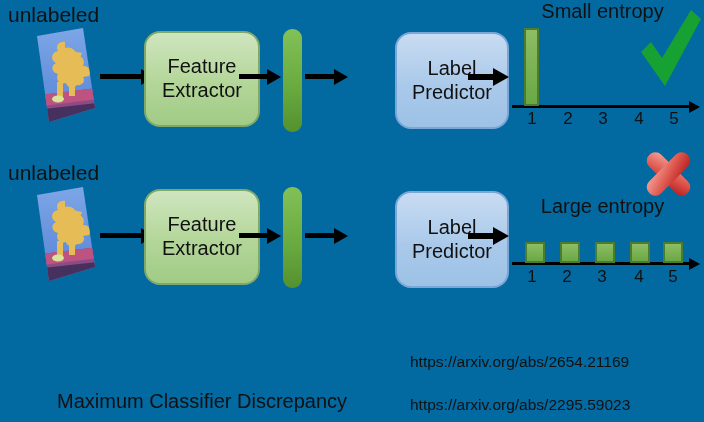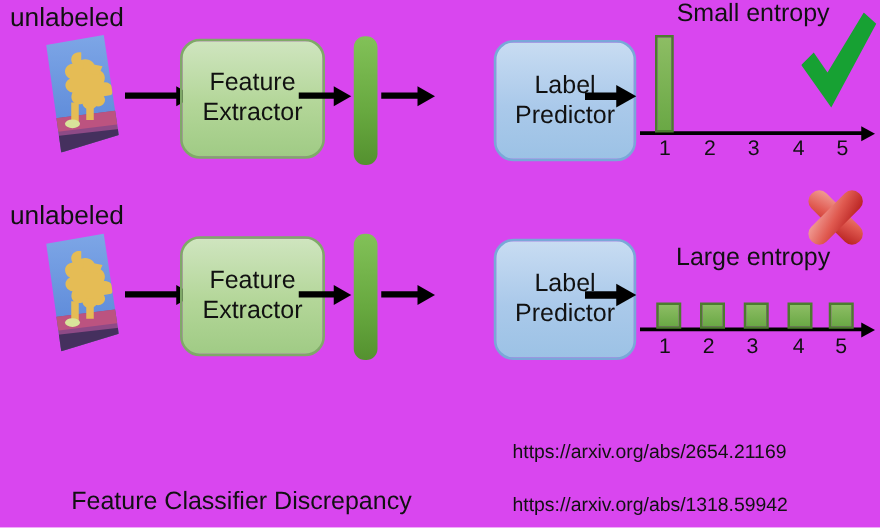--- a/index.html
+++ b/index.html
@@ -1,17 +1,17 @@
 <!DOCTYPE html>
 <html><head>
 <meta charset="utf-8">
 <style>
   html,body{margin:0;padding:0;background:#fff;}
   #slide{
-    position:relative;width:704px;height:422px;background:#d946ef;overflow:hidden;
+    position:relative;width:704px;height:422px;background:#0369a1;overflow:hidden;
     font-family:"Liberation Sans",sans-serif;color:#111;
   }
   .lbl{position:absolute;white-space:nowrap;}
   .unlabeled{font-size:21px;}
   .box{
     position:absolute;border-radius:16px;display:flex;align-items:center;justify-content:center;
     text-align:center;font-size:20px;line-height:1.18;
   }
   .box.green{width:112px;height:92px;border:2px solid #7fa968;background:linear-gradient(180deg,#cfe5bf 0%,#b3d698 55%,#a0cb85 100%);margin-left:26px;}
   .box.blue{width:110px;height:93px;border:2px solid #7aa7d8;background:linear-gradient(180deg,#c8dcf2 0%,#aac9ea 55%,#9cc2e5 100%);margin-left:45px;}
@@ -164,17 +164,17 @@
         <rect x="-27" y="-8.5" width="54" height="17" rx="8" transform="rotate(45)" fill="url(#xgrad)"></rect>
         <rect x="-27" y="-8.5" width="54" height="17" rx="8" transform="rotate(-45)" fill="url(#xgrad)"></rect>
       </g>
     </svg>
   </div>
 
   <div>
     <div class="lbl" style="left:57px;top:317px;width:640px;">
     </div>
     <span class="lbl url" style="left:410px;top:353px;">https://arxiv.org/abs/2654.21169</span>
-    <span class="lbl footer-line" style="left:57px;top:388px;">Feature Classifier Discrepancy</span>
-    <span class="lbl url" style="left:410px;top:396px;">https://arxiv.org/abs/1318.59942</span>
+    <span class="lbl footer-line" style="left:57px;top:388px;">Maximum Classifier Discrepancy</span>
+    <span class="lbl url" style="left:410px;top:396px;">https://arxiv.org/abs/2295.59023</span>
   </div>
 
 </div>
 
 </body></html>

